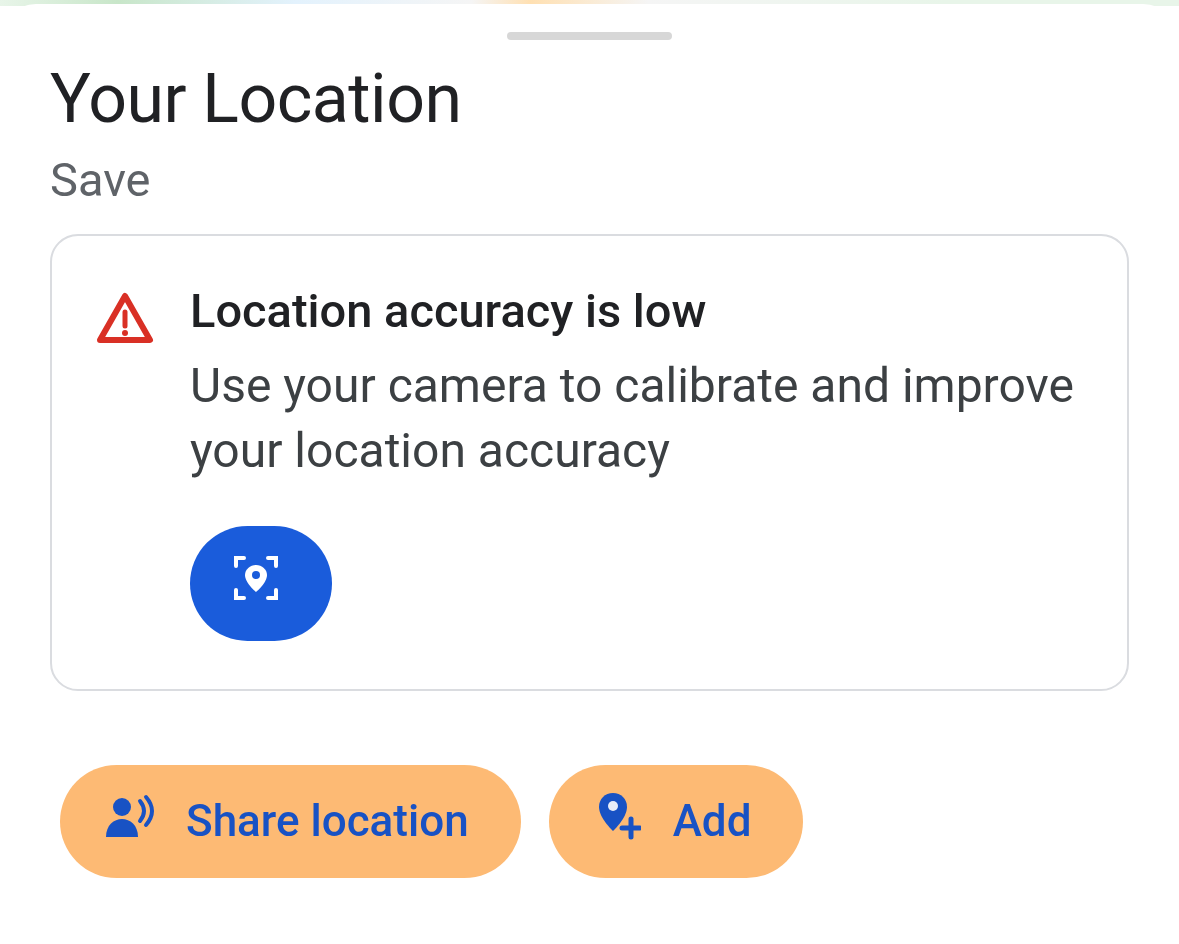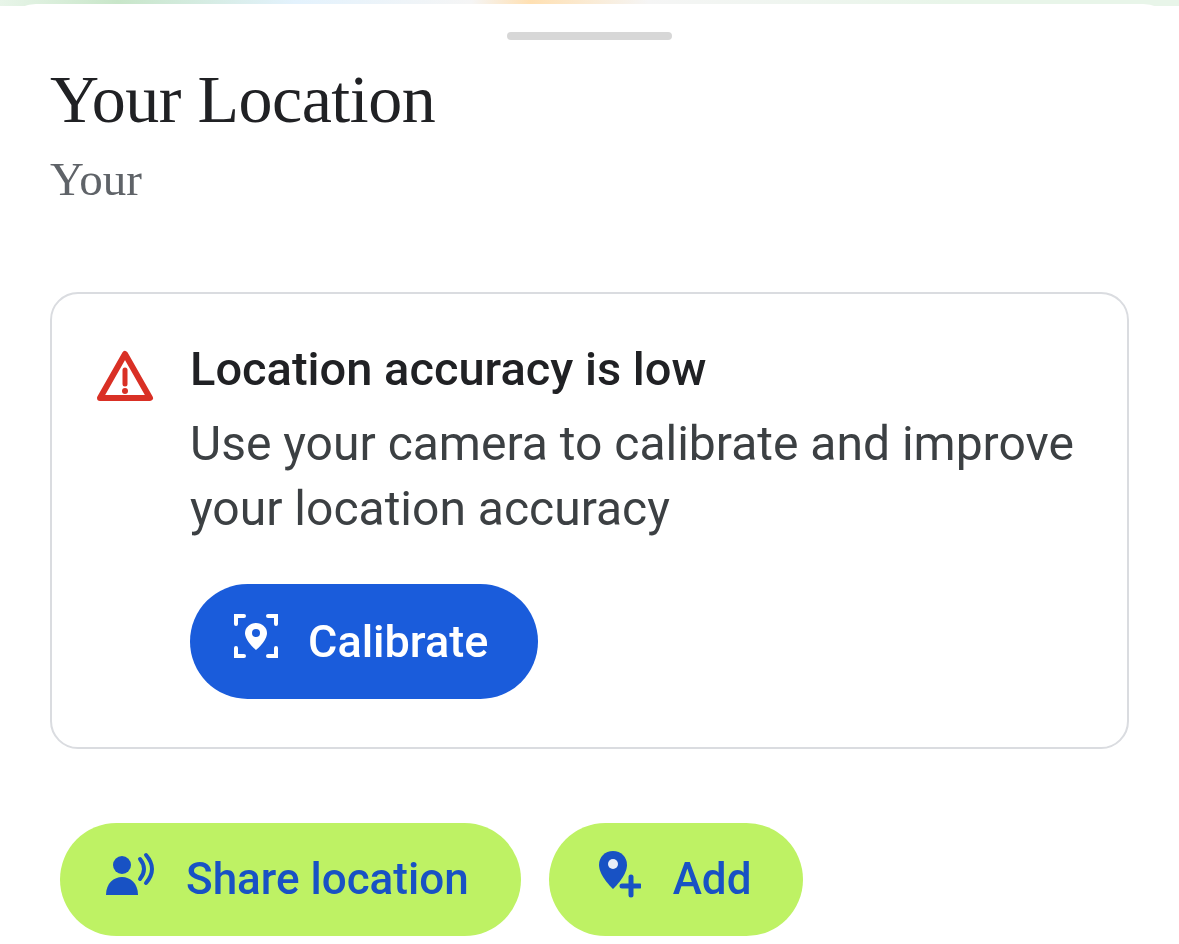--- a/index.html
+++ b/index.html
@@ -32,37 +32,36 @@
     }
     .drag-handle {
       width: 165px;
       height: 8px;
       background: #d7d7d7;
       border-radius: 4px;
       margin: 28px auto 0 auto;
     }
     .header {
       padding: 20px 36px 0 50px;
-      font-family: Liberation Serif, serif;
     }
     .title {
       font-size: 68px;
       font-weight: 400;
       color: #202124;
       letter-spacing: -0.5px;
       line-height: 1.15;
     }
     .subtitle {
       font-size: 47px;
       font-weight: 400;
       color: #5f6368;
       margin-top: 14px;
     }
     .accuracy-card {
-      margin: 86px 50px 0 50px;
+      margin: 27px 50px 0 50px;
       border: 2px solid #dadce0;
       border-radius: 28px;
       padding: 48px 44px 48px 44px;
       display: flex;
       align-items: flex-start;
       gap: 36px;
     }
     .warning-icon-wrap {
       flex-shrink: 0;
       padding-top: 8px;
@@ -105,21 +104,21 @@
       display: flex;
       gap: 28px;
       padding: 74px 0 0 60px;
       overflow: hidden;
       white-space: nowrap;
     }
     .chip {
       display: inline-flex;
       align-items: center;
       gap: 32px;
-      background: #bef264;
+      background: #fdba74;
       color: #1852c4;
       border: none;
       border-radius: 60px;
       padding: 26px 52px 26px 44px;
       font-size: 44px;
       font-weight: 500;
       cursor: pointer;
       font-family: inherit;
       flex-shrink: 0;
     }
@@ -130,21 +129,21 @@
 </head>
 <body>
 
 <div class="map-sliver"></div>
 
 <div class="sheet">
   <div class="drag-handle"></div>
 
   <div class="header">
     <h1 class="title">Your Location</h1>
-    <div class="subtitle">Your</div>
+    <div class="subtitle">Save</div>
   </div>
 
   <div class="accuracy-card">
     <span class="warning-icon-wrap">
       <svg width="58" height="52" viewBox="0 0 58 52">
         <path d="M29 4 L54 48 L4 48 Z" fill="none" stroke="#d93025" stroke-width="6" stroke-linejoin="round"></path>
         <line x1="29" y1="20" x2="29" y2="34" stroke="#d93025" stroke-width="5" stroke-linecap="round"></line>
         <circle cx="29" cy="41" r="3" fill="#d93025"></circle>
       </svg>
     </span>
@@ -155,21 +154,20 @@
         <span class="calibrate-icon">
           <svg width="52" height="52" viewBox="0 0 52 52">
             <path d="M6 14 L6 6 L14 6" fill="none" stroke="#ffffff" stroke-width="4" stroke-linecap="round"></path>
             <path d="M38 6 L46 6 L46 14" fill="none" stroke="#ffffff" stroke-width="4" stroke-linecap="round"></path>
             <path d="M46 38 L46 46 L38 46" fill="none" stroke="#ffffff" stroke-width="4" stroke-linecap="round"></path>
             <path d="M14 46 L6 46 L6 38" fill="none" stroke="#ffffff" stroke-width="4" stroke-linecap="round"></path>
             <path d="M26 13 C20 13 15 17.5 15 23 C15 31 26 40 26 40 C26 40 37 31 37 23 C37 17.5 32 13 26 13 Z" fill="#ffffff"></path>
             <circle cx="26" cy="23" r="4" fill="#1a5cdb"></circle>
           </svg>
         </span>
-        <span>Calibrate</span>
       </button>
     </div>
   </div>
 
   <div class="chip-row">
     <button class="chip">
       <span class="chip-icon">
         <svg width="50" height="46" viewBox="0 0 50 46">
           <circle cx="18" cy="14" r="9" fill="#1852c4"></circle>
           <path d="M2 44 C2 32 10 26 18 26 C26 26 34 32 34 44 Z" fill="#1852c4"></path>

